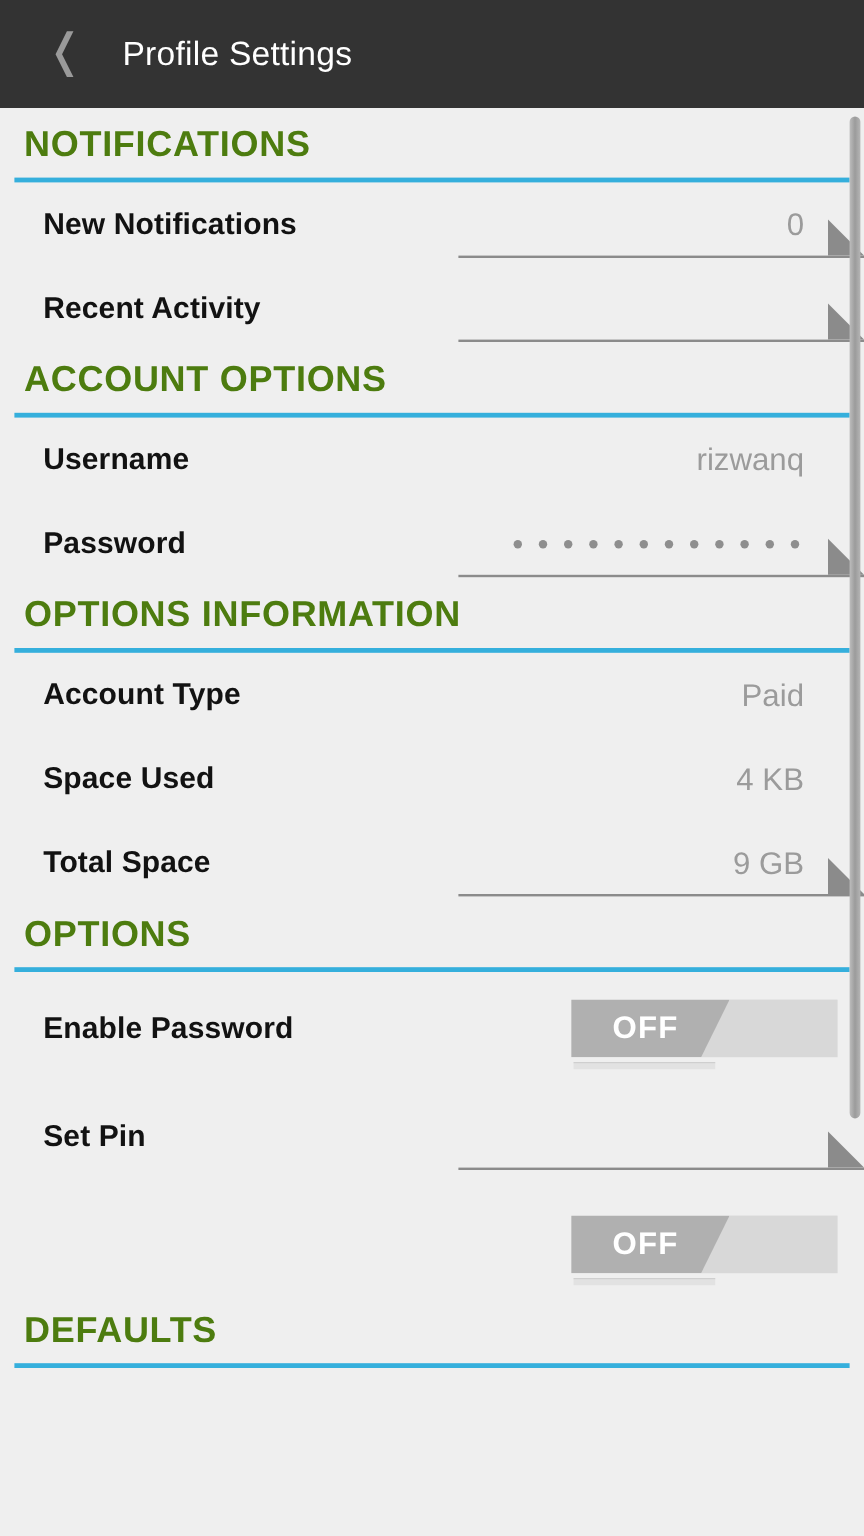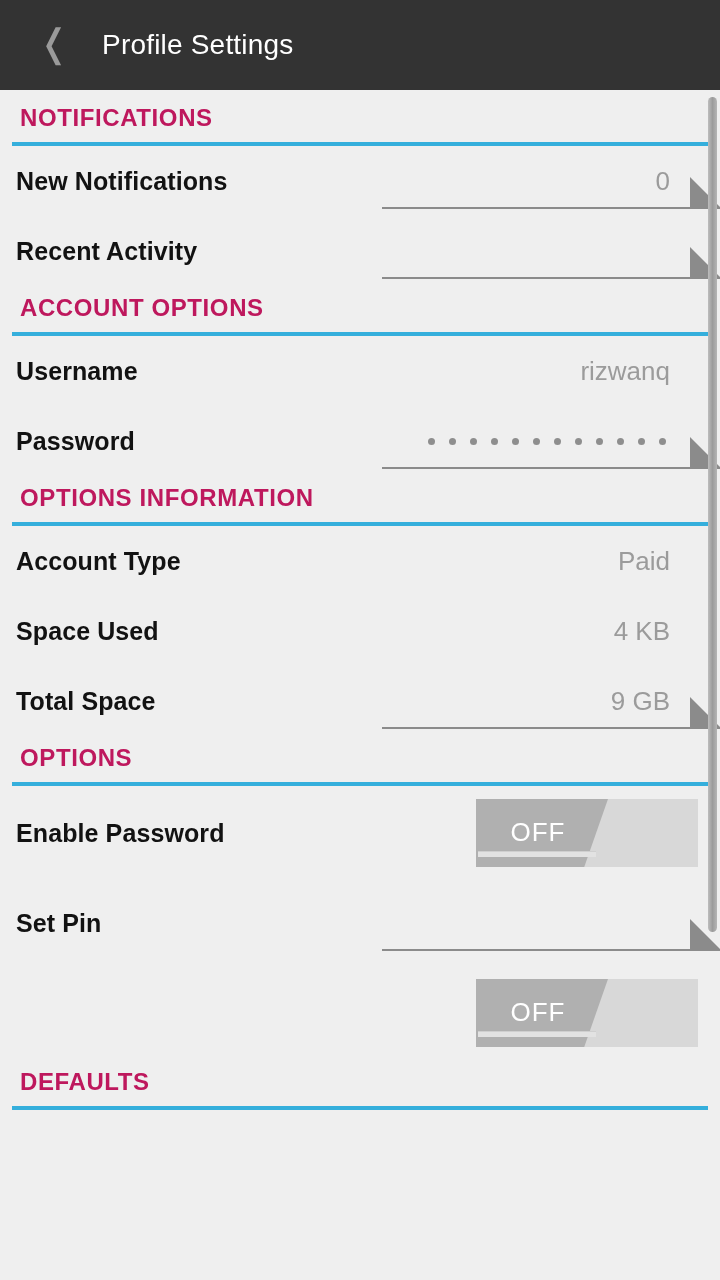--- a/index.html
+++ b/index.html
@@ -54,39 +54,39 @@
     height: 1190px;
     background: #efefef;
     overflow: hidden;
   }
 
   
   .section {
     position: relative;
   }
   .section-title {
-    color: #be185d;
-    font-size: 24px;
+    color: #4d7c0f;
+    font-size: 30px;
     font-weight: 700;
     letter-spacing: 0.6px;
     padding: 0 14px 0 20px;
   }
   .section-rule {
     height: 4px;
     background: #35afdc;
     margin: 10px 12px 0 12px;
   }
 
   
   .row {
     position: relative;
     display: flex;
     align-items: center;
     min-height: 70px;
-    padding-left: 16px;
+    padding-left: 36px;
   }
   .row-label {
     font-size: 25px;
     font-weight: 700;
     color: #121212;
     flex: 0 0 auto;
     letter-spacing: 0.1px;
   }
   .row-field {
     position: relative;
@@ -146,22 +146,23 @@
     height: 7px;
     border-radius: 50%;
     background: #8e8e8e;
   }
 
   
   .row-switch {
     margin-left: auto;
     position: relative;
     width: 222px;
-    height: 68px;
+    height: 48px;
     margin-right: 22px;
+    font-weight: bold;
   }
   .sw-track {
     position: absolute;
     inset: 0;
     background: #d8d8d8;
     overflow: hidden;
   }
   .sw-thumb {
     position: absolute;
     left: 0;

